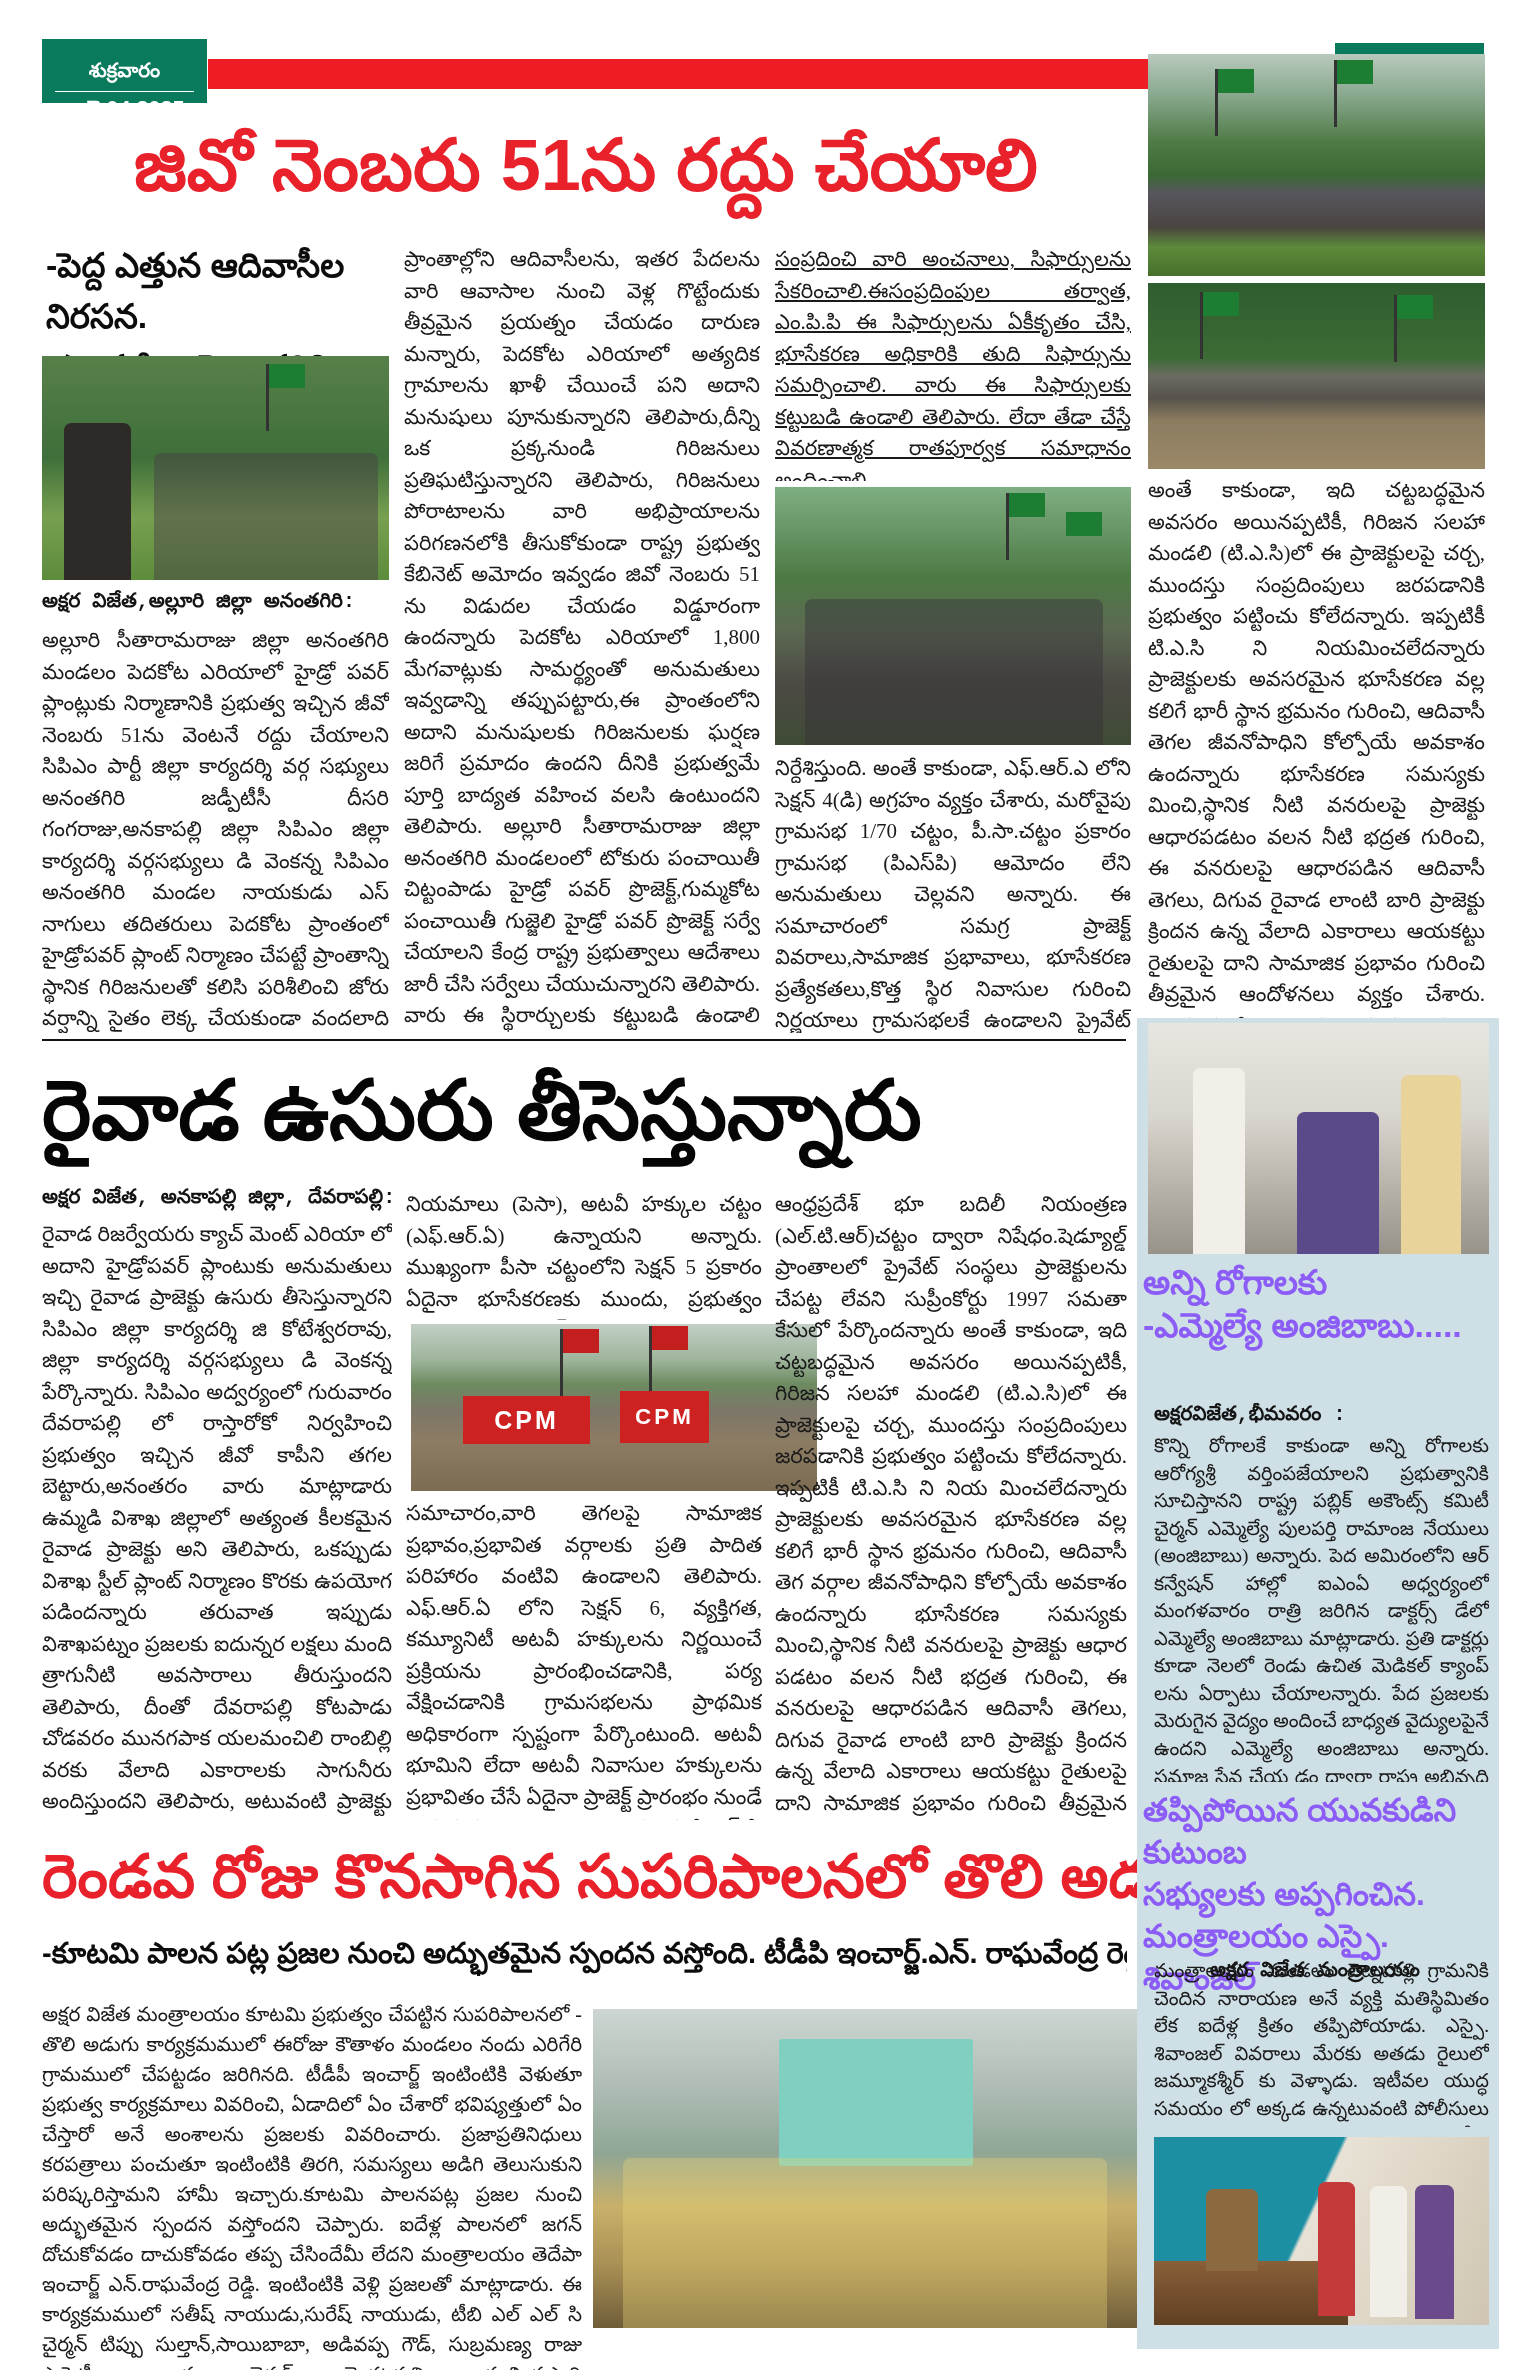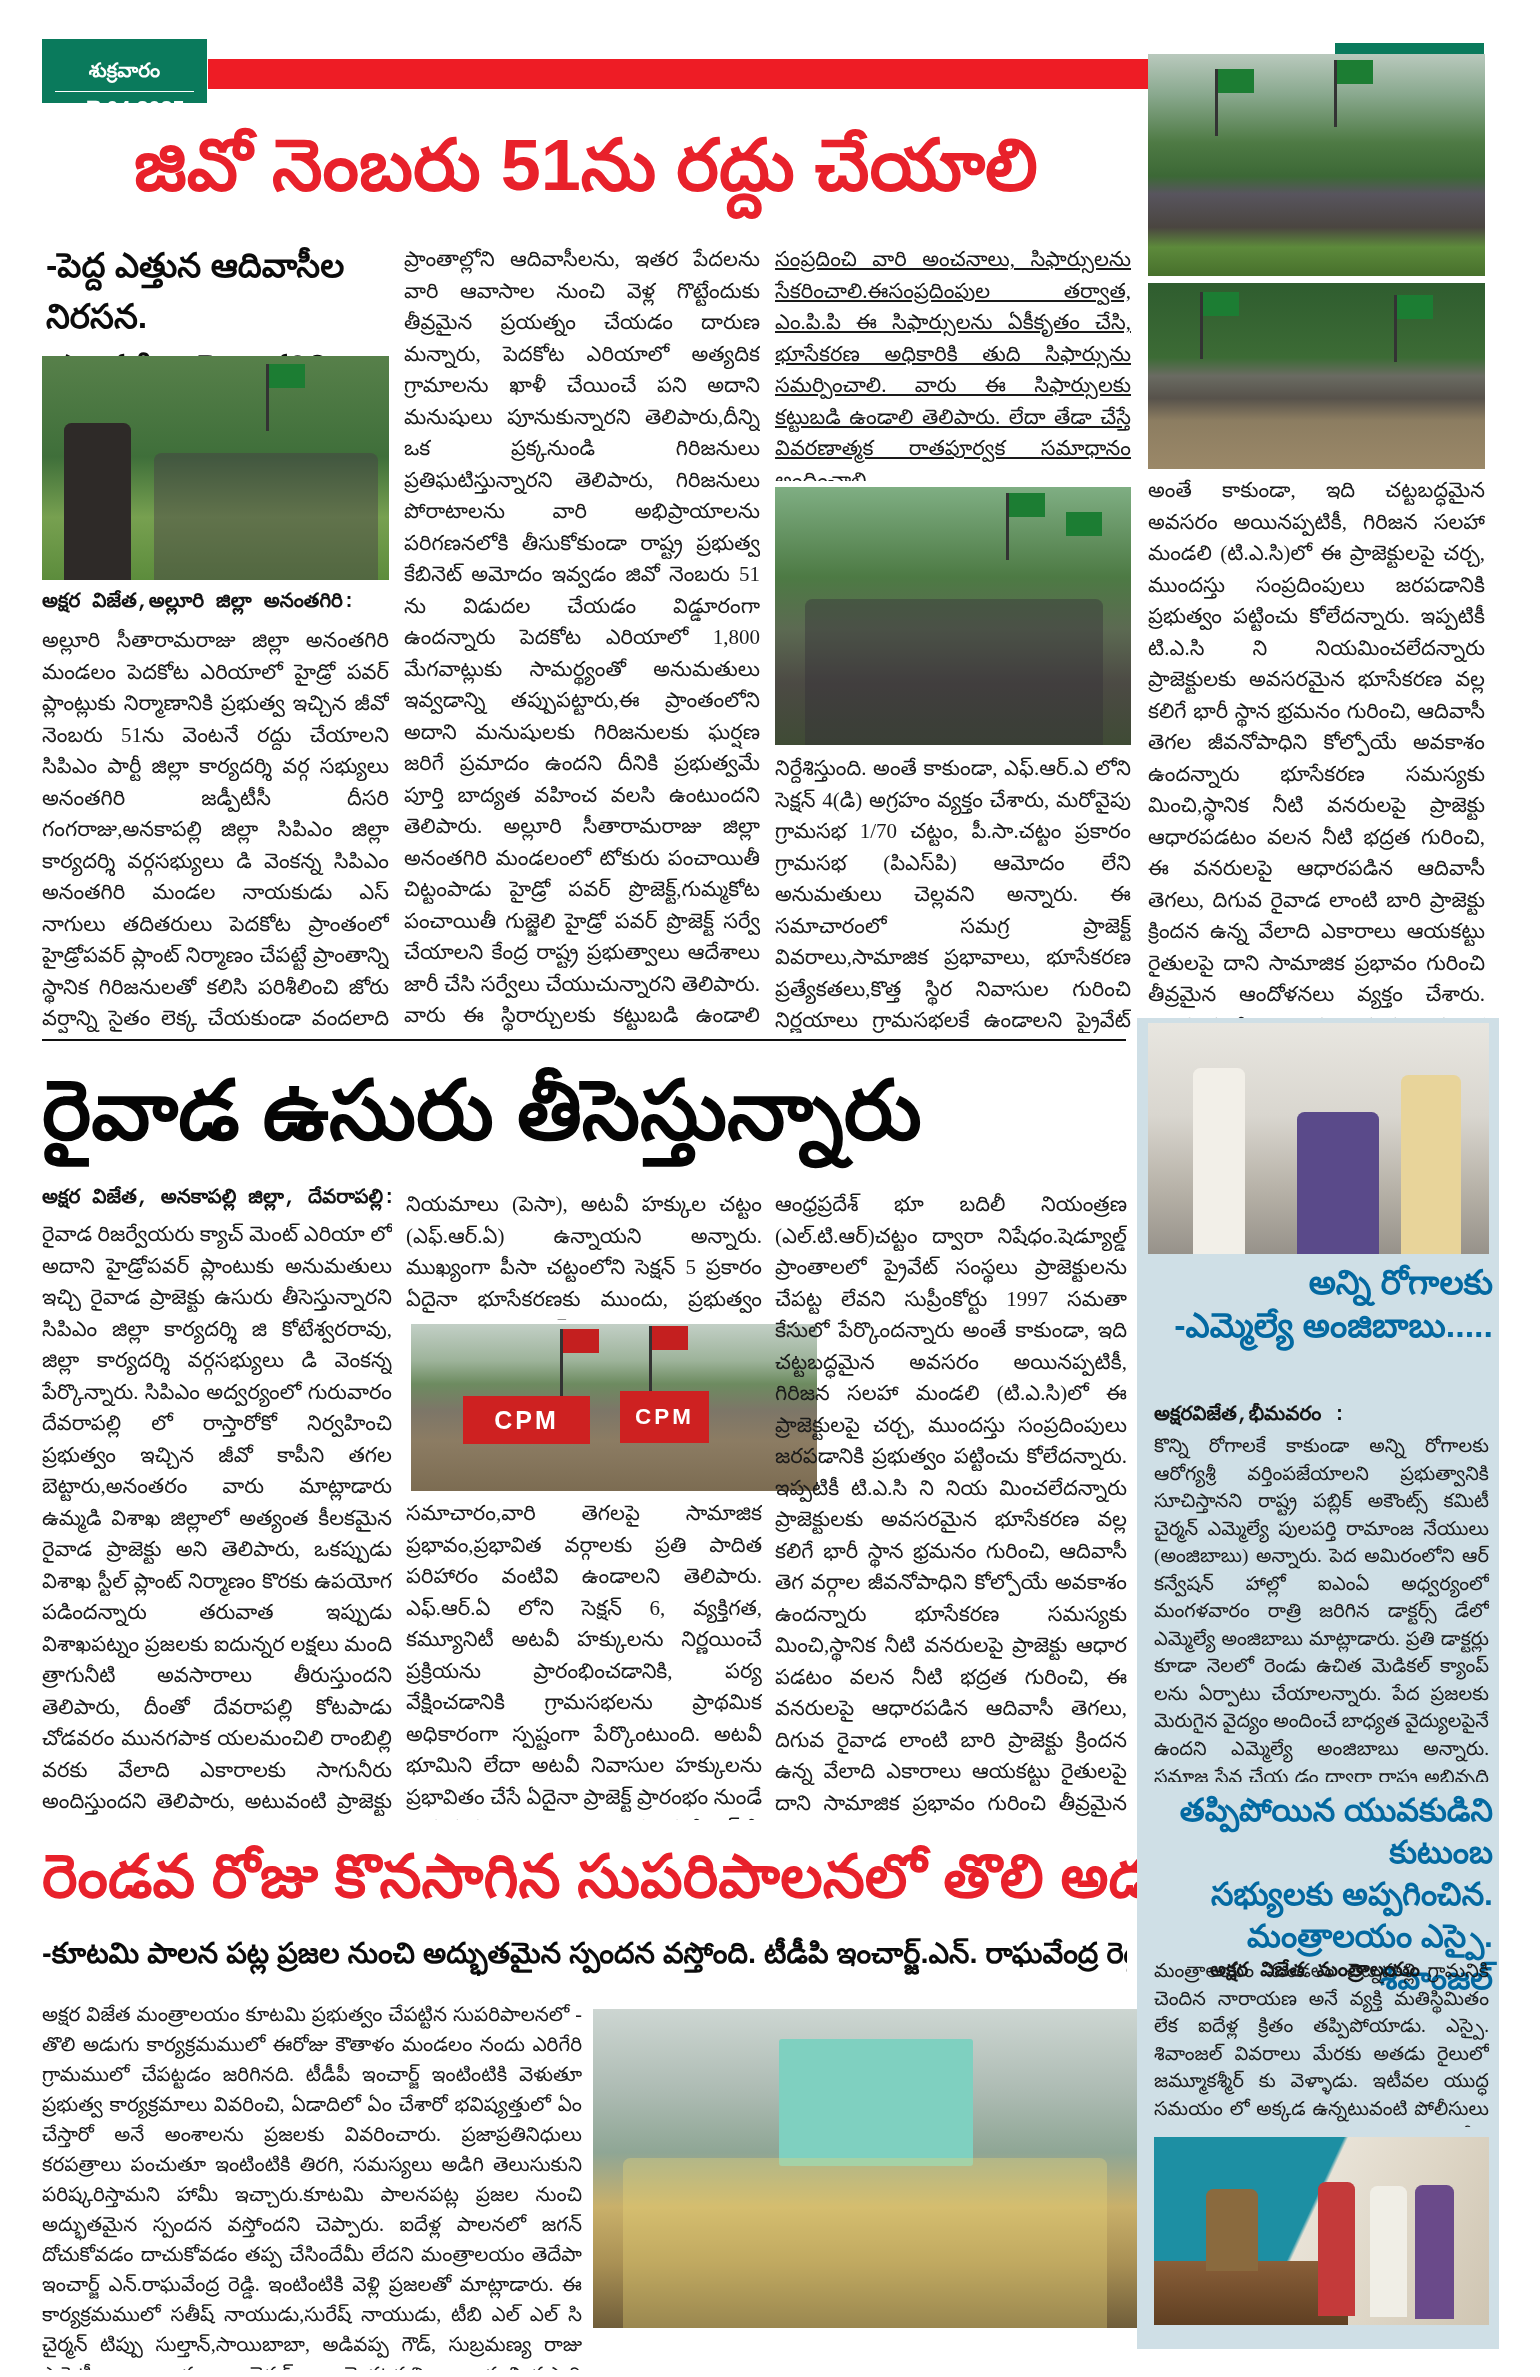--- a/index.html
+++ b/index.html
@@ -25,21 +25,21 @@
   .banner{position:absolute;background:#ce2121;color:#ffffff;font-weight:bold;
           display:flex;align-items:center;justify-content:center;
           font-family:"Liberation Sans",sans-serif;font-size:33px;letter-spacing:3px;}
   .desk{position:absolute;left:0;bottom:0;width:58%;height:34%;
         background:linear-gradient(180deg,#8a5f39,#5f3f22);}
   .figure{position:absolute;border-radius:7.5px 7.5px 0 0;}
   .headline-red{color:#e8212b;font-weight:700;text-align:center;white-space:nowrap;}
   .headline-black{color:#050505;font-weight:800;white-space:nowrap;}
   .subhead{font-weight:bold;color:#0c0c0c;line-height:1.5;}
   .rail{background:#cfdfe6;}
-  .rail-head{font-weight:bold;text-align:right;color:#0369a1;}
+  .rail-head{font-weight:bold;text-align:left;color:#8b5cf6;}
   .divider{background:#111;}
   .datebox{background:#0a7a5c;color:#fff;text-align:center;font-weight:bold;}
   .datebox .rule{height:1.5px;background:#ffffff;margin:3.7px 13.4px;}
   .pagebox{background:#0a7a5c;color:#fff;font-weight:bold;text-align:right;}
   .redbar{background:#ee1c25;}
 </style>
 </head>
 <body>
 
 <div class="page">

